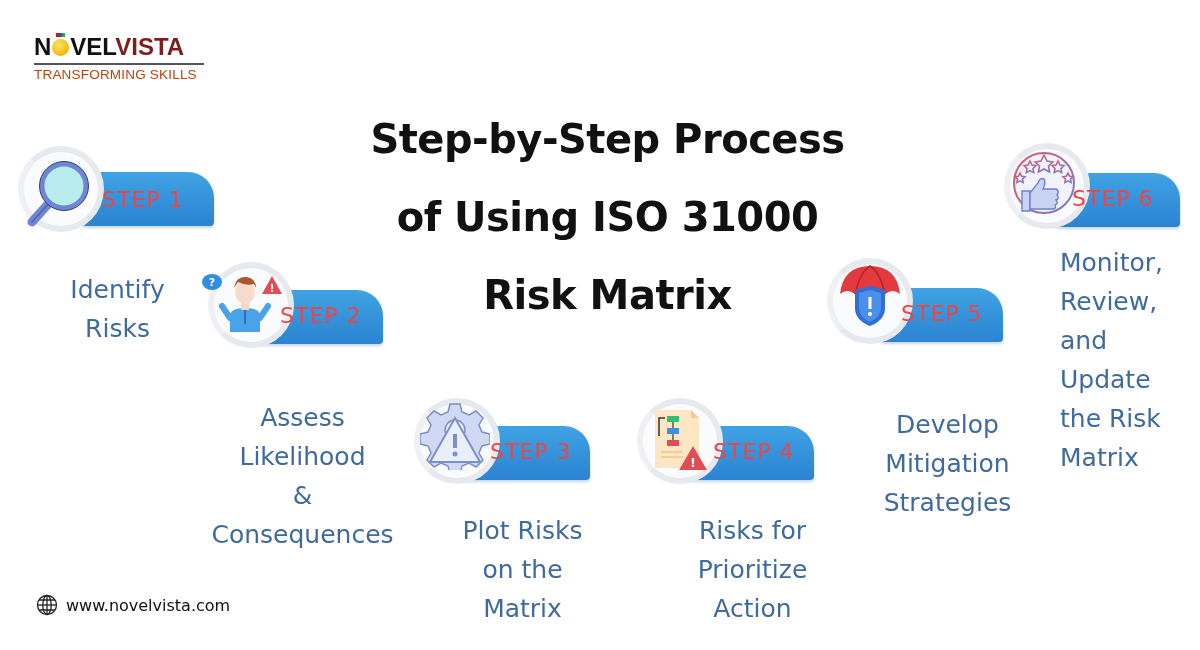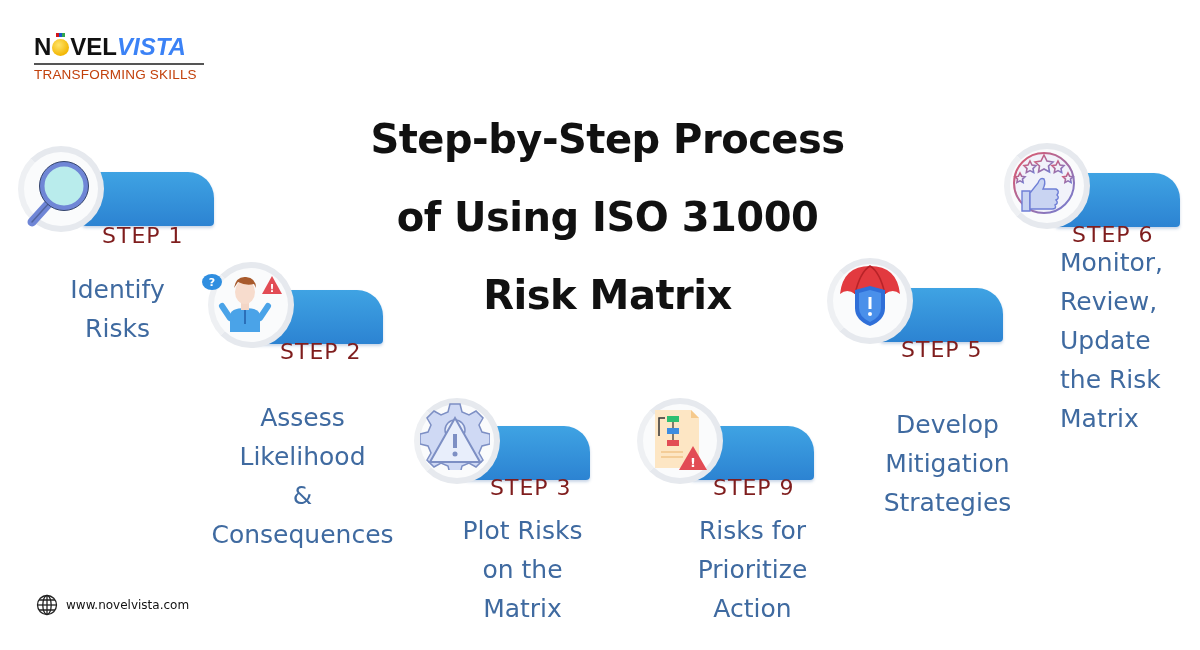--- a/index.html
+++ b/index.html
@@ -2,40 +2,40 @@
 <html><head>
 <meta charset="utf-8">
 <style>
   * { box-sizing: border-box; margin: 0; padding: 0; }
   html, body { width: 1200px; height: 650px; background: #ffffff; overflow: hidden; }
   body { position: relative; font-family: "DejaVu Sans", sans-serif; }
 
   .logo { position: absolute; left: 34px; top: 34px; width: 180px; }
   .logo-main { font-family: "Liberation Sans", sans-serif; font-weight: 700; font-size: 24px; letter-spacing: 0px; line-height: 26px; white-space: nowrap; }
   .logo-novel { color: #111111; }
-  .logo-vista { color: #3b82f6; font-style: italic; }
+  .logo-vista { color: #7f1d1d; }
   .logo-o { display: inline-block; width: 17px; height: 17px; border-radius: 50%; background: radial-gradient(circle at 40% 35%, #ffe46a, #f2b705 70%); vertical-align: -1px; margin: 0 1px; position: relative; }
   .logo-o::before { content: ""; position: absolute; left: 4px; top: -6px; width: 9px; height: 4px; background: linear-gradient(90deg,#d4141a 33%,#1a56c9 33%,#1a56c9 66%,#2fa84f 66%); }
   .logo-rule { height: 2px; background: #555; margin-top: 3px; width: 170px; }
   .logo-sub { font-family: "Liberation Sans", sans-serif; font-size: 13.5px; color: #c2410c; margin-top: 2px; letter-spacing: 0.2px; white-space: nowrap; }
 
   .title { position: absolute; left: 300px; top: 100px; width: 615px; text-align: center; font-family: "DejaVu Sans", sans-serif; font-weight: 600; font-size: 40px; line-height: 78px; color: #111; letter-spacing: -0.5px; }
   .title div { white-space: nowrap; }
 
   .step { position: absolute; height: 70px; }
   .badge-ring { position: absolute; left: 0; top: 0; width: 86px; height: 86px; border-radius: 50%; border: 6px solid #e6e9ee; border-left-color: #eef0f3; background: #fafbfc; }
   .badge-pill { position: absolute; height: 54px; border-radius: 4px 26px 4px 4px; background: linear-gradient(180deg, #3fa3e3 0%, #2c83d2 100%); box-shadow: 0 2px 3px rgba(40,90,160,0.25); }
-  .badge-label { position: absolute; color: #7f1d1d; font-family: "DejaVu Sans", sans-serif; font-size: 22px; letter-spacing: 1px; white-space: nowrap; margin-top: 36px; }
+  .badge-label { position: absolute; color: #ef4444; font-family: "DejaVu Sans", sans-serif; font-size: 22px; letter-spacing: 1px; white-space: nowrap; }
   .badge-icon { position: absolute; }
 
   .desc { position: absolute; color: #3f6aa0; font-family: "DejaVu Sans", sans-serif; font-size: 25px; line-height: 39px; text-align: center; white-space: nowrap; }
   .desc.left { text-align: left; }
 
   .footer { position: absolute; left: 36px; top: 594px; display: flex; align-items: center; gap: 8px; }
-  .footer-text { font-family: "DejaVu Sans", sans-serif; font-size: 12px; color: #111; }
+  .footer-text { font-family: "DejaVu Sans", sans-serif; font-size: 16px; color: #111; }
 </style>
 </head>
 <body>
 
 <div class="logo">
   <div class="logo-main"><span class="logo-novel">N</span><span class="logo-o"></span><span class="logo-novel">VEL</span><span class="logo-vista">VISTA</span></div>
   <div class="logo-rule"></div>
   <div class="logo-sub">TRANSFORMING SKILLS</div>
 </div>
 
@@ -115,21 +115,21 @@
     <rect x="20" y="10" width="12" height="6" fill="#2fbf71"></rect>
     <rect x="20" y="22" width="12" height="6" fill="#3d8de0"></rect>
     <rect x="20" y="34" width="12" height="6" fill="#e24c55"></rect>
     <path d="M12 30 V12 h6" stroke="#333" stroke-width="1.5" fill="none"></path>
     <path d="M26 16 V22 M26 28 V34" stroke="#333" stroke-width="1.2"></path>
     <line x1="14" y1="46" x2="36" y2="46" stroke="#f0c48a" stroke-width="1.5"></line>
     <line x1="14" y1="51" x2="36" y2="51" stroke="#f0c48a" stroke-width="1.5"></line>
     <path d="M46 40 L60 64 L32 64 Z" fill="#e24c55"></path>
     <text x="46" y="61" font-size="13" fill="#fff" text-anchor="middle" font-family="DejaVu Sans, sans-serif" font-weight="bold">!</text>
   </svg>
-  <div class="badge-label" style="left:78px; top:41px;">STEP 9</div>
+  <div class="badge-label" style="left:78px; top:41px;">STEP 4</div>
 </div>
 <div class="desc" style="left:680px; top:511px; width:145px;">
   <div>Risks for</div>
   <div>Prioritize</div>
   <div>Action</div>
 </div>
 
 <div class="step" style="left:825px; top:258px; width:185px;">
   <div class="badge-pill" style="left:55px; top:30px; width:123px;"></div>
   <div class="badge-ring" style="left:2px; top:0px;"></div>
@@ -168,20 +168,21 @@
       <path d="M60 26 l1.6 3.2 l3.4 .5 l-2.5 2.4 l.6 3.4 l-3.1-1.6 l-3.1 1.6 l.6-3.4 l-2.5-2.4 l3.4-.5 Z"></path>
     </g>
     <path d="M14 44 h8 v20 h-8 Z" fill="#c9d4f2" stroke="#6f7fd6" stroke-width="1.4"></path>
     <path d="M22 46 L30 36 Q32 30 36 32 Q38 36 35 42 L48 42 Q52 44 49 48 Q52 51 48 53 Q51 56 47 58 Q49 62 44 62 L22 62 Z" fill="#c9d4f2" stroke="#6f7fd6" stroke-width="1.4"></path>
   </svg>
   <div class="badge-label" style="left:72px; top:43px;">STEP 6</div>
 </div>
 <div class="desc left" style="left:1060px; top:243px; width:130px;">
   <div>Monitor,</div>
   <div>Review,</div>
+  <div>and</div>
   <div>Update</div>
   <div>the Risk</div>
   <div>Matrix</div>
 </div>
 
 <div class="footer">
   <svg width="22" height="22" viewBox="0 0 22 22">
     <g fill="none" stroke="#222" stroke-width="1.3">
       <circle cx="11" cy="11" r="9.5"></circle>
       <ellipse cx="11" cy="11" rx="4.2" ry="9.5"></ellipse>

